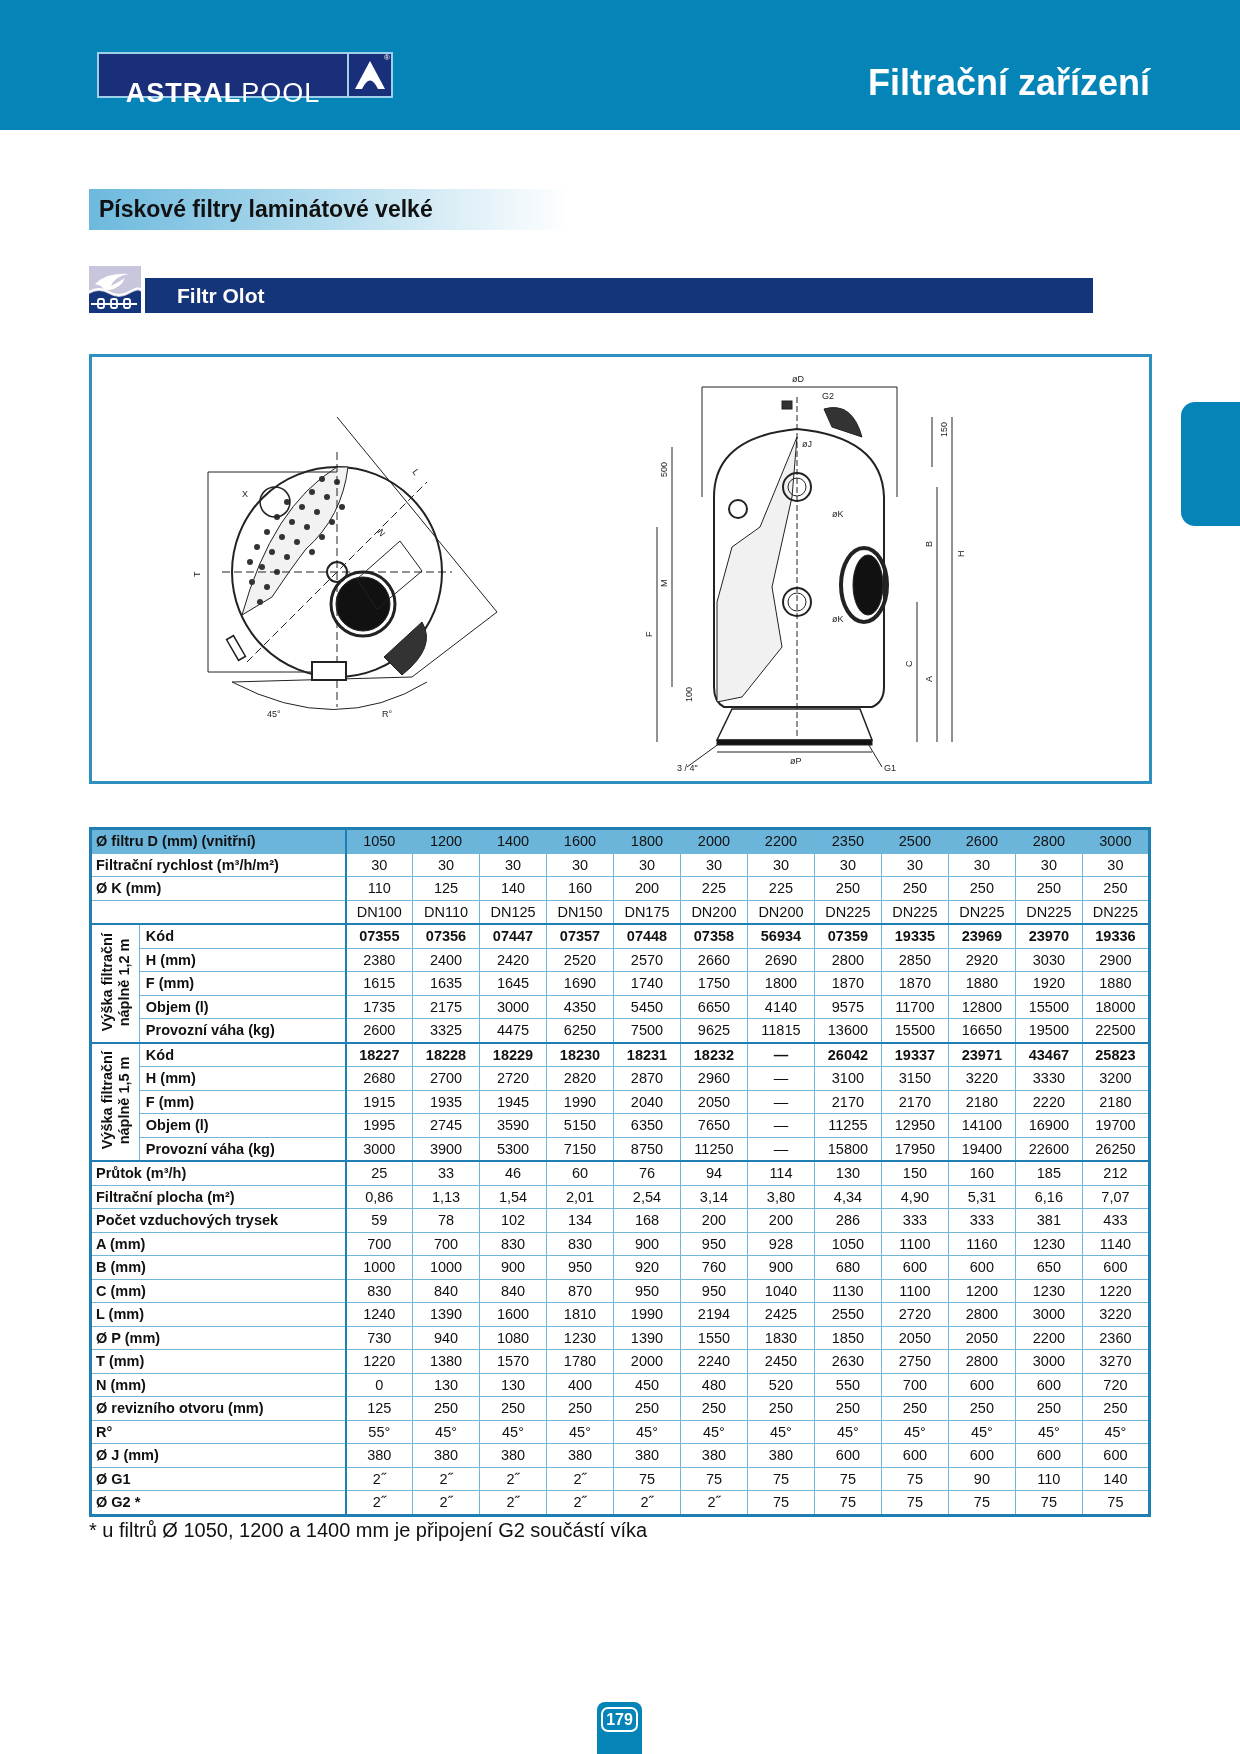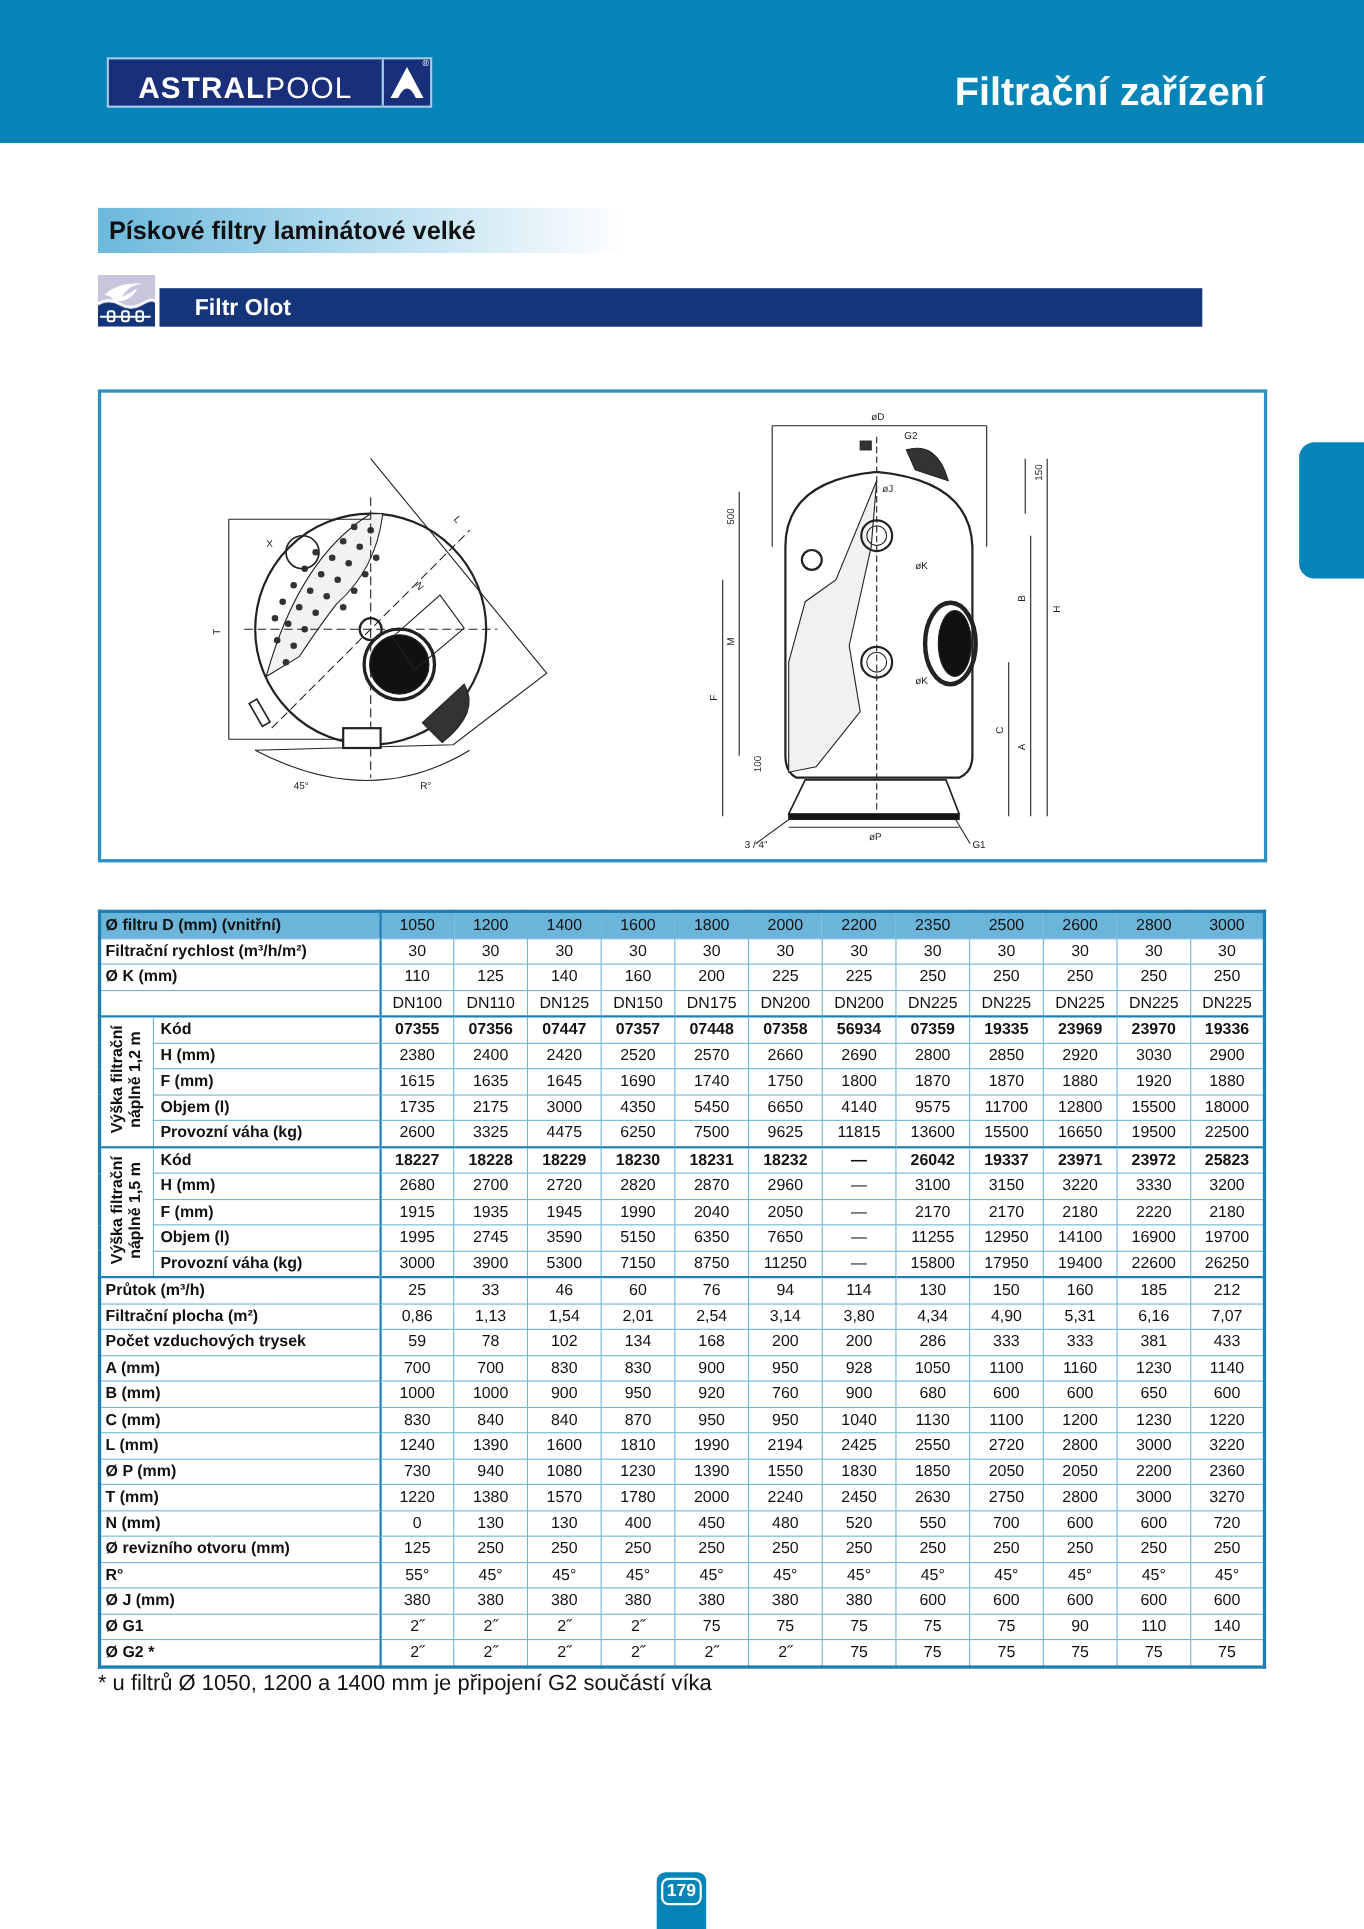--- a/index.html
+++ b/index.html
@@ -9,22 +9,22 @@
   }
   .header {
     position: absolute; left: 0; top: 0; width: 1240px; height: 130px;
     background: #0584b8;
   }
   .logo {
     position: absolute; left: 97px; top: 52px; width: 296px; height: 46px;
     display: flex; border: 2px solid #9fd0ea; box-sizing: border-box; background: #1a2f7a;
   }
   .logo-text {
-    flex: 1; display: flex; align-items: flex-end; justify-content: center;
-    color: #fff; font-size: 27px; letter-spacing: 1px;
+    flex: 1; display: flex; align-items: flex-start; justify-content: center;
+    color: #fff; font-size: 27px; letter-spacing: 1px; margin-top: 24px;
   }
   .logo-text b { font-weight: 700; }
   .logo-text span.light { font-weight: 400; }
   .logo-mark {
     width: 42px; border-left: 2px solid #9fd0ea; display: flex; align-items: center; justify-content: center;
     position: relative;
   }
   .logo-mark .reg { position: absolute; right: 1px; top: -1px; font-size: 8px; color: #fff; }
   .header-title {
     position: absolute; right: 90px; top: 62px; color: #fff; font-size: 36px; font-weight: 700;
@@ -33,21 +33,21 @@
     position: absolute; left: 1181px; top: 402px; width: 70px; height: 124px;
     background: #0584b8; border-radius: 14px 0 0 14px;
   }
   .section-title {
     position: absolute; left: 89px; top: 189px; width: 480px; height: 41px;
     background: linear-gradient(to right, #6cb9dd 0%, #b4dcee 50%, #ffffff 100%);
     display: flex; align-items: center; padding-left: 10px; box-sizing: border-box;
     font-size: 23px; font-weight: 700; color: #111;
   }
   .product-bar {
-    position: absolute; left: 89px; top: 250px; width: 1004px; height: 47px;
+    position: absolute; left: 89px; top: 266px; width: 1004px; height: 47px;
   }
   .product-icon {
     position: absolute; left: 0; top: 0; width: 52px; height: 47px; background: #c8c6dc;
     overflow: hidden;
   }
   .product-band {
     position: absolute; left: 56px; top: 12px; right: 0; height: 35px; background: #14357a;
     display: flex; align-items: center; padding-left: 32px; box-sizing: border-box;
     color: #fff; font-size: 21px; font-weight: 700;
   }
@@ -394,21 +394,21 @@
         <td>18227</td>
         <td>18228</td>
         <td>18229</td>
         <td>18230</td>
         <td>18231</td>
         <td>18232</td>
         <td>—</td>
         <td>26042</td>
         <td>19337</td>
         <td>23971</td>
-        <td>23972</td>
+        <td>43467</td>
         <td>25823</td>
       </tr>
       <tr class="">
         <td class="lbl2 vsep">H (mm)</td>
         <td>2680</td>
         <td>2700</td>
         <td>2720</td>
         <td>2820</td>
         <td>2870</td>
         <td>2960</td>

